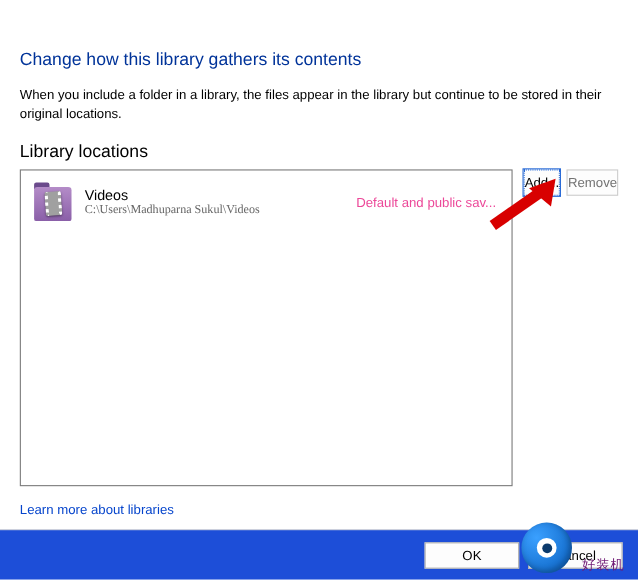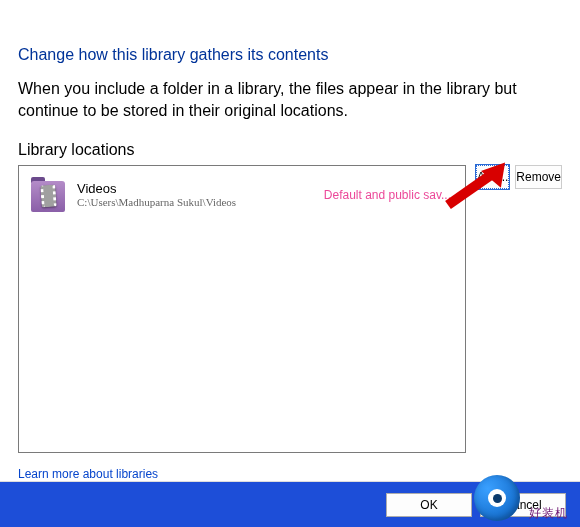--- a/index.html
+++ b/index.html
@@ -16,21 +16,21 @@
       padding: 18px 18px 0 18px;
       margin-top: 28px;
     }
     .title {
       color: #003399;
       font-size: 16px;
       font-weight: 400;
       margin-bottom: 14px;
     }
     .description {
-      font-size: 16px;
+      font-size: 12px;
       color: #000;
       line-height: 1.4;
       margin-bottom: 18px;
     }
     .section-label {
       font-size: 16px;
       margin-bottom: 6px;
     }
     .main-row {
       display: flex;
@@ -123,21 +123,21 @@
       text-align: center;
     }
     .btn.highlight {
       border: 1px dotted #2a6bd6;
       outline: 1px solid #2a6bd6;
     }
     .btn.highlight span::first-letter {
       text-decoration: underline;
     }
     .btn.disabled {
-      color: #000000;
+      color: #737373;
       border-color: #ccc;
     }
     .link {
       color: #0645cc;
       font-size: 12px;
       margin-top: 14px;
       display: inline-block;
       cursor: pointer;
     }
     .footer {

